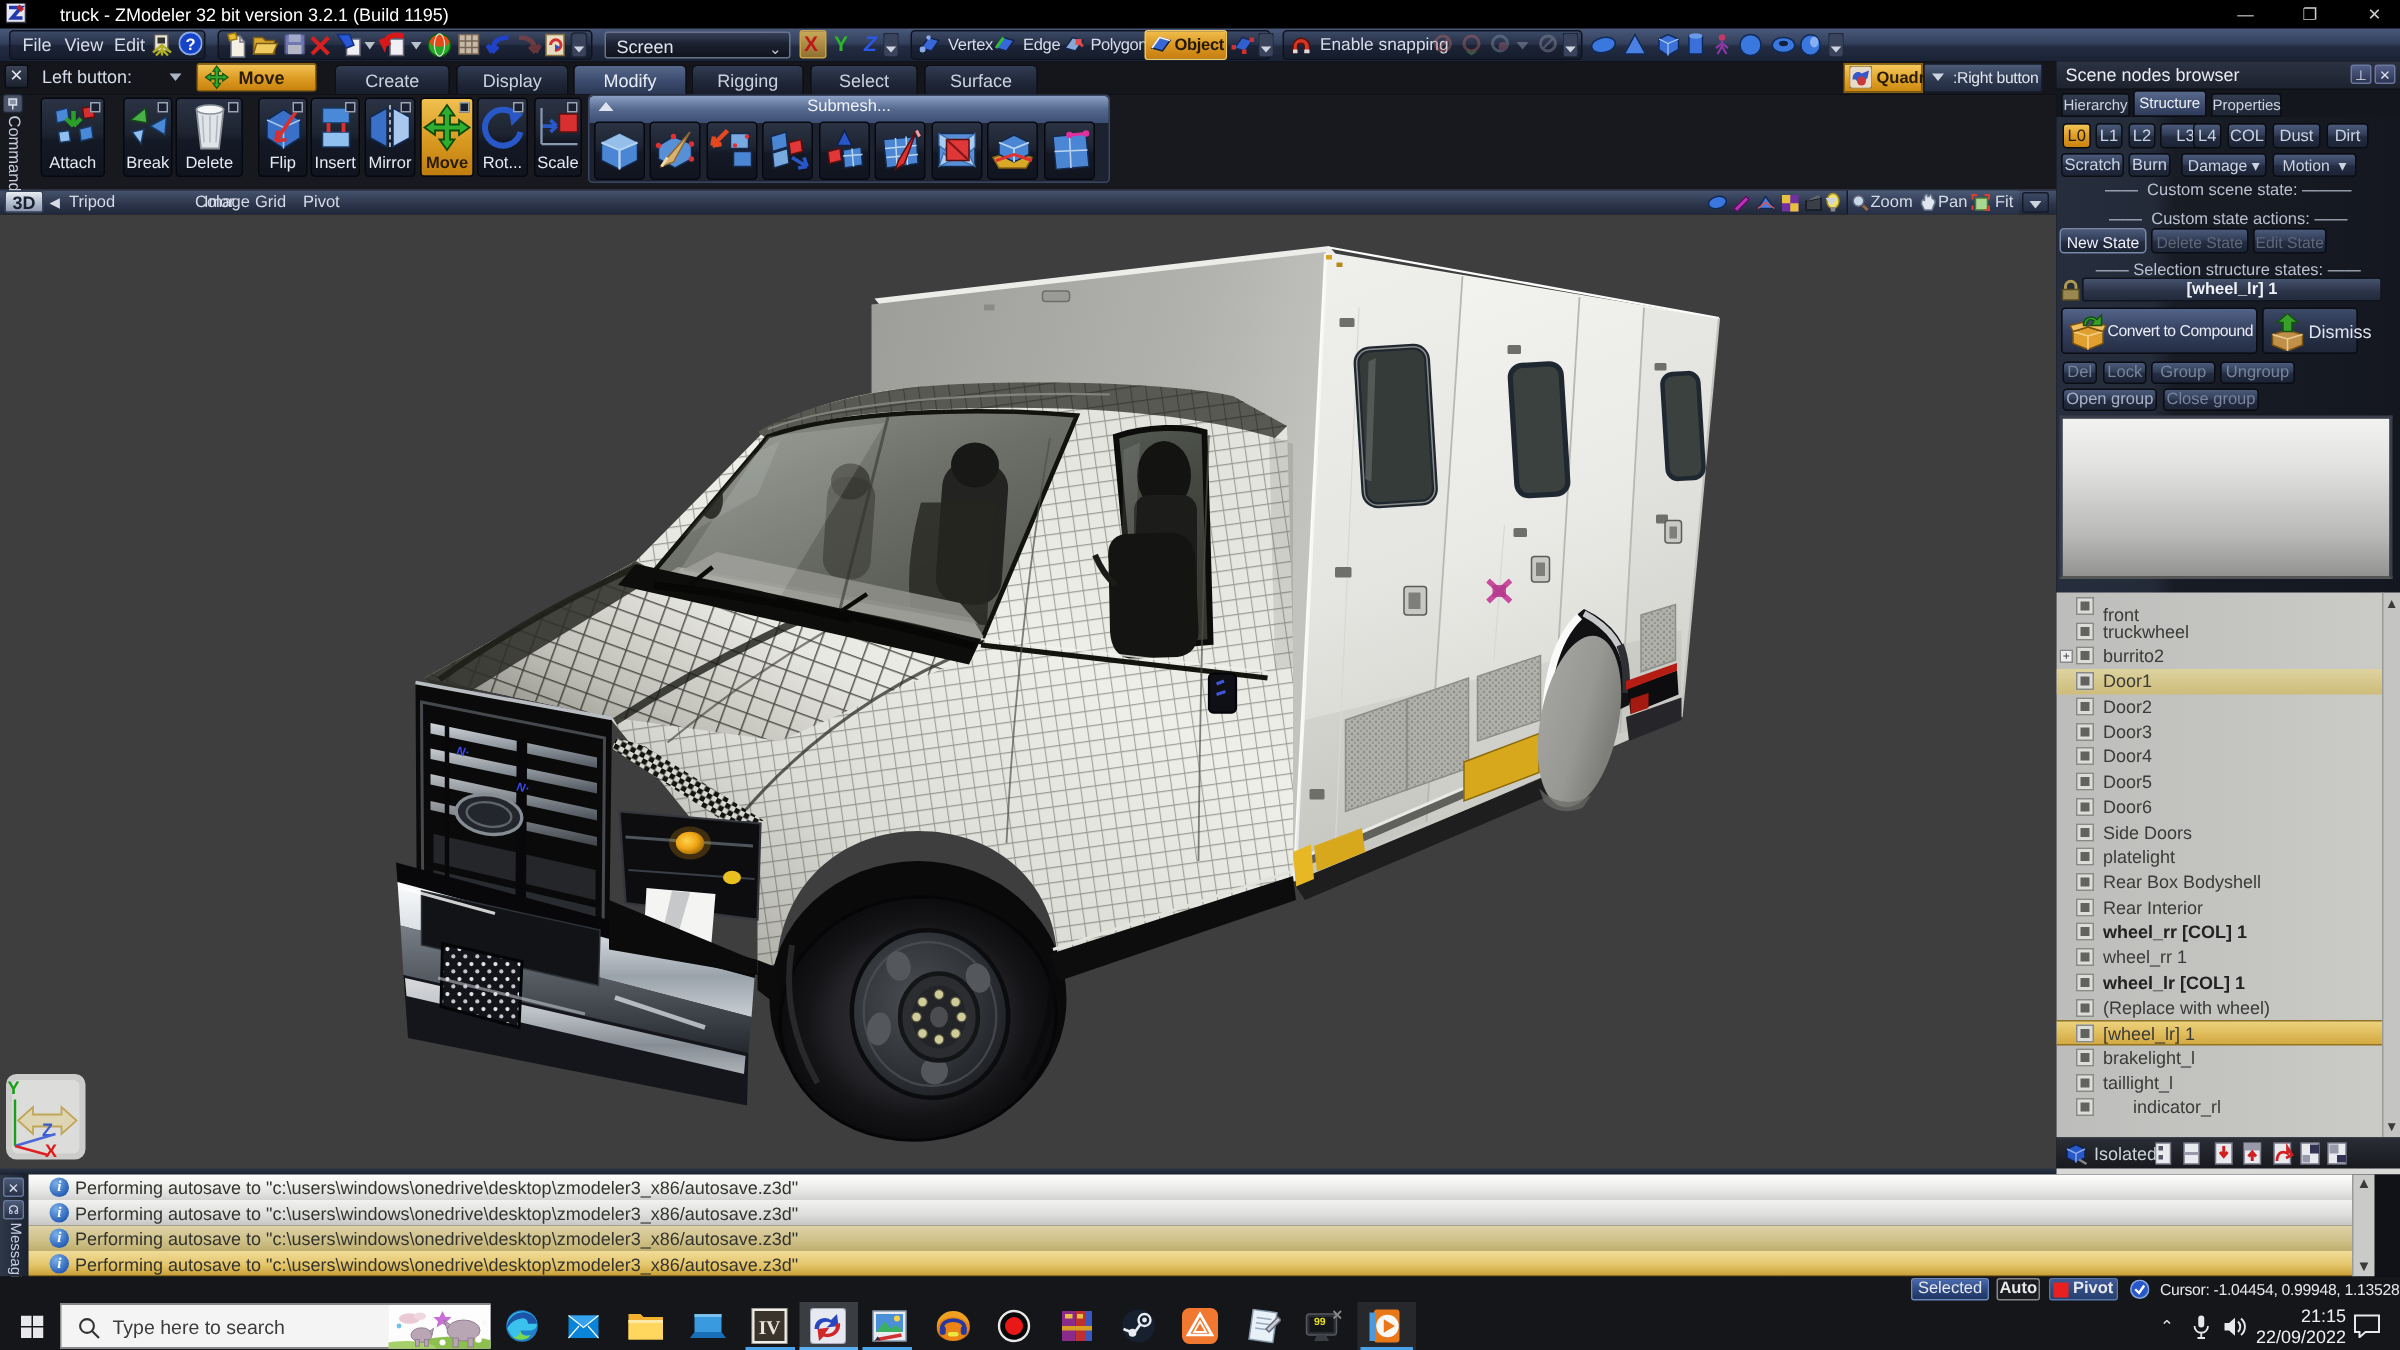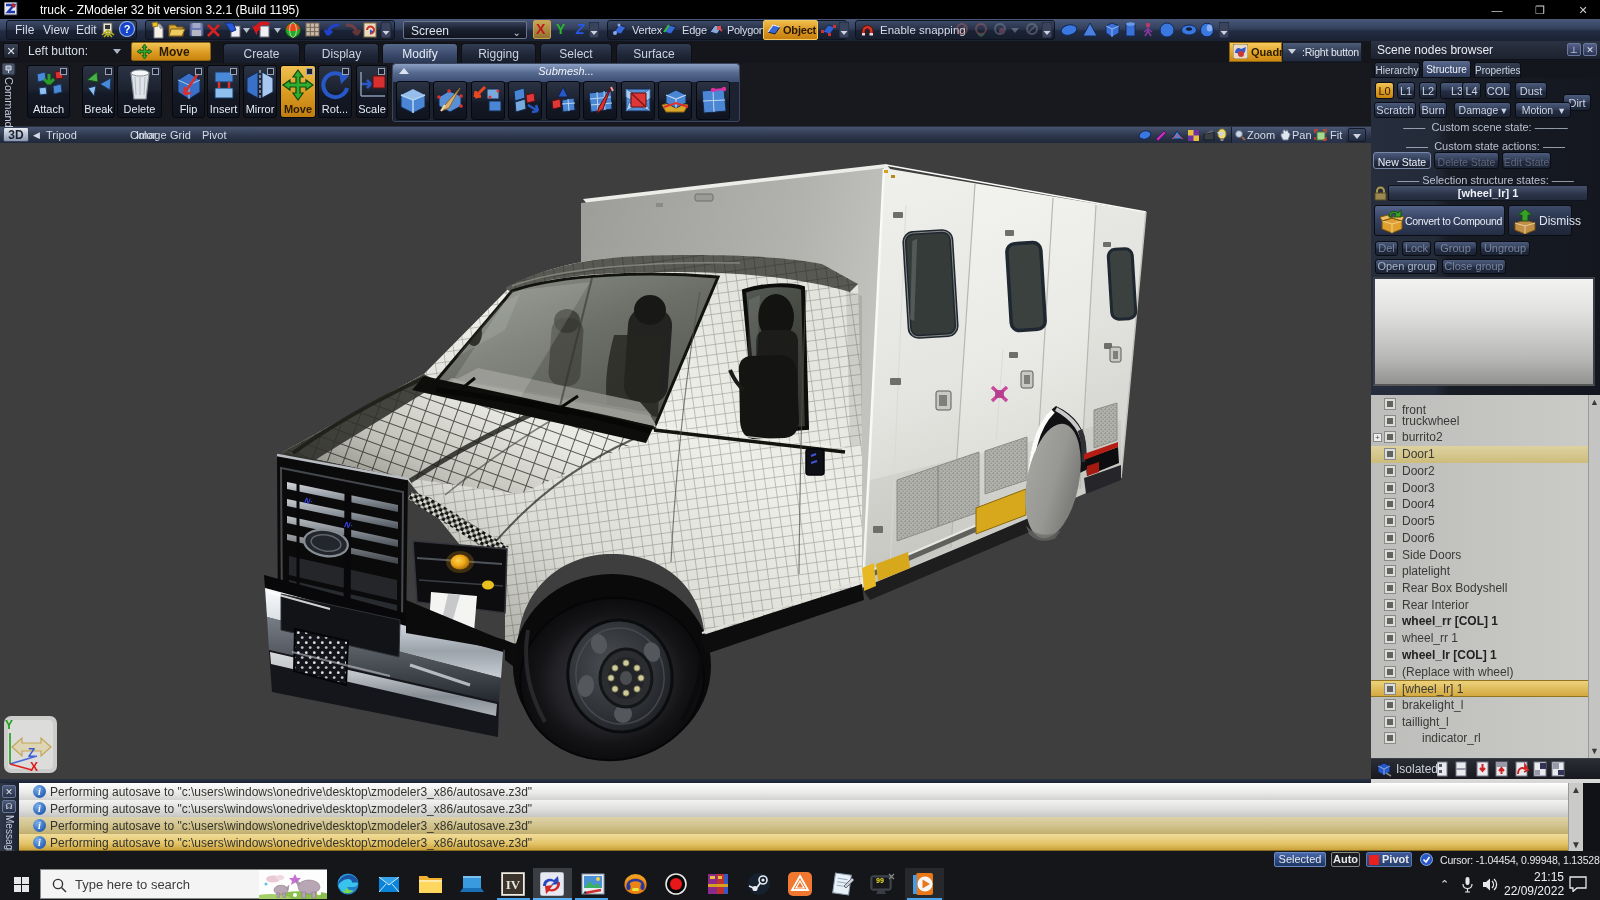--- a/index.html
+++ b/index.html
@@ -369,21 +369,21 @@
   <div class="tbtn" style="left:356px;width:32px;">
     <svg width="30" height="34" style="margin-top:2px" viewBox="0 0 30 34">
         <path d="M4 16 L14 16 M14 16 L10 12 M14 16 L10 20" stroke="#2858c8" stroke-width="2.5" fill="none"></path>
         <path d="M4 4 L4 28 M4 28 L28 28" stroke="#8898b0" stroke-width="1.5"></path>
         <rect x="16" y="8" width="12" height="12" fill="#d83030" stroke="#601010"></rect>
       </svg>
     <div class="lbl">Scale</div><div class="corner"></div>
   </div>
 
   <div class="abs" style="left:392px;top:0px;width:348px;height:59px;background:#1d2230;border:1px solid #3a4560;border-radius:3px;">
-    <div style="position:absolute;left:0;top:0;width:100%;height:18px;background:linear-gradient(#8ba0c4,#55688e 50%,#3d4e74);border-radius:3px 3px 0 0;font-style:italic;">
+    <div style="position:absolute;left:0;top:0;width:100%;height:18px;background:linear-gradient(#8ba0c4,#55688e 50%,#3d4e74);border-radius:3px 3px 0 0;">
       <div style="position:absolute;left:6px;top:4px;width:0;height:0;border-left:5px solid transparent;border-right:5px solid transparent;border-bottom:6px solid #dde4f0;"></div>
       <div style="position:absolute;width:100%;text-align:center;top:1px;font-size:11px;color:#eef2f8;">Submesh...</div>
     </div>
     <div class="smb" style="left:3px;"><svg width="30" height="30" viewBox="0 0 30 30">
           <path d="M3 10 L15 4 L27 10 L27 22 L15 28 L3 22 Z" fill="#4a86d4" stroke="#14284a"></path>
           <path d="M3 10 L15 15 L27 10 M15 15 L15 28" stroke="#bcd6f0" stroke-width="1.5" fill="none"></path>
           <path d="M3 10 L15 4 L27 10 L15 15 Z" fill="#a8ccf0" opacity="0.8"></path>
         </svg></div>
     <div class="smb" style="left:40px;"><svg width="30" height="30" viewBox="0 0 30 30">
           <path d="M4 12 L14 6 L26 11 L26 21 L15 27 L4 21 Z" fill="#5890d8" stroke="#14284a"></path>
@@ -826,21 +826,21 @@
   </div>
   <div class="abs" style="left:0;top:37px;width:229px;height:705px;background:linear-gradient(90deg,#262d3c 0%,#232a38 28%,#181c25 34%,#14171f 100%);">
 
     <div class="pbtn" style="left:4px;top:4px;width:19px;height:17px;background:linear-gradient(#f2c457,#dc9b22 55%,#c98410);color:#2a1c00;padding-top:2px;">L0</div>
     <div class="pbtn" style="left:26px;top:4px;width:18px;height:17px;padding-top:2px;">L1</div>
     <div class="pbtn" style="left:48px;top:4px;width:18px;height:17px;padding-top:2px;">L2</div>
     <div class="pbtn" style="left:69px;top:4px;width:34px;height:17px;padding-top:2px;">L3</div>
     <div class="pbtn" style="left:91px;top:4px;width:19px;height:17px;padding-top:2px;">L4</div>
     <div class="pbtn" style="left:114px;top:4px;width:26px;height:17px;padding-top:2px;">COL</div>
     <div class="pbtn" style="left:144px;top:4px;width:32px;height:17px;padding-top:2px;">Dust</div>
-    <div class="pbtn" style="left:180px;top:16px;width:28px;height:17px;padding-top:2px;margin-left:12px;">Dirt</div>
+    <div class="pbtn" style="left:180px;top:4px;width:28px;height:17px;padding-top:2px;">Dirt</div>
 
     <div class="pbtn" style="left:3px;top:24px;width:42px;height:16px;padding-top:1px;">Scratch</div>
     <div class="pbtn" style="left:48px;top:24px;width:28px;height:16px;padding-top:1px;">Burn</div>
     <div class="pbtn" style="left:83px;top:24px;width:57px;height:16px;padding-top:1px;font-size:10.5px;">Damage ▾</div>
     <div class="pbtn" style="left:144px;top:24px;width:56px;height:16px;padding-top:1px;font-size:10.5px;">Motion &nbsp;▾</div>
 
     <div class="plabel" style="top:43px;">――&nbsp; Custom scene state: ―――</div>
     <div class="plabel" style="top:62px;">――&nbsp; Custom state actions: ――</div>
     <div class="pbtn" style="left:2px;top:74px;width:58px;height:17px;padding-top:3px;border:1px solid #7a88a8;color:#eef1f7;font-size:10.5px;">New State</div>
     <div class="pbtn" style="left:63px;top:74px;width:65px;height:17px;padding-top:3px;color:#5f6878;font-size:10.5px;">Delete State</div>

